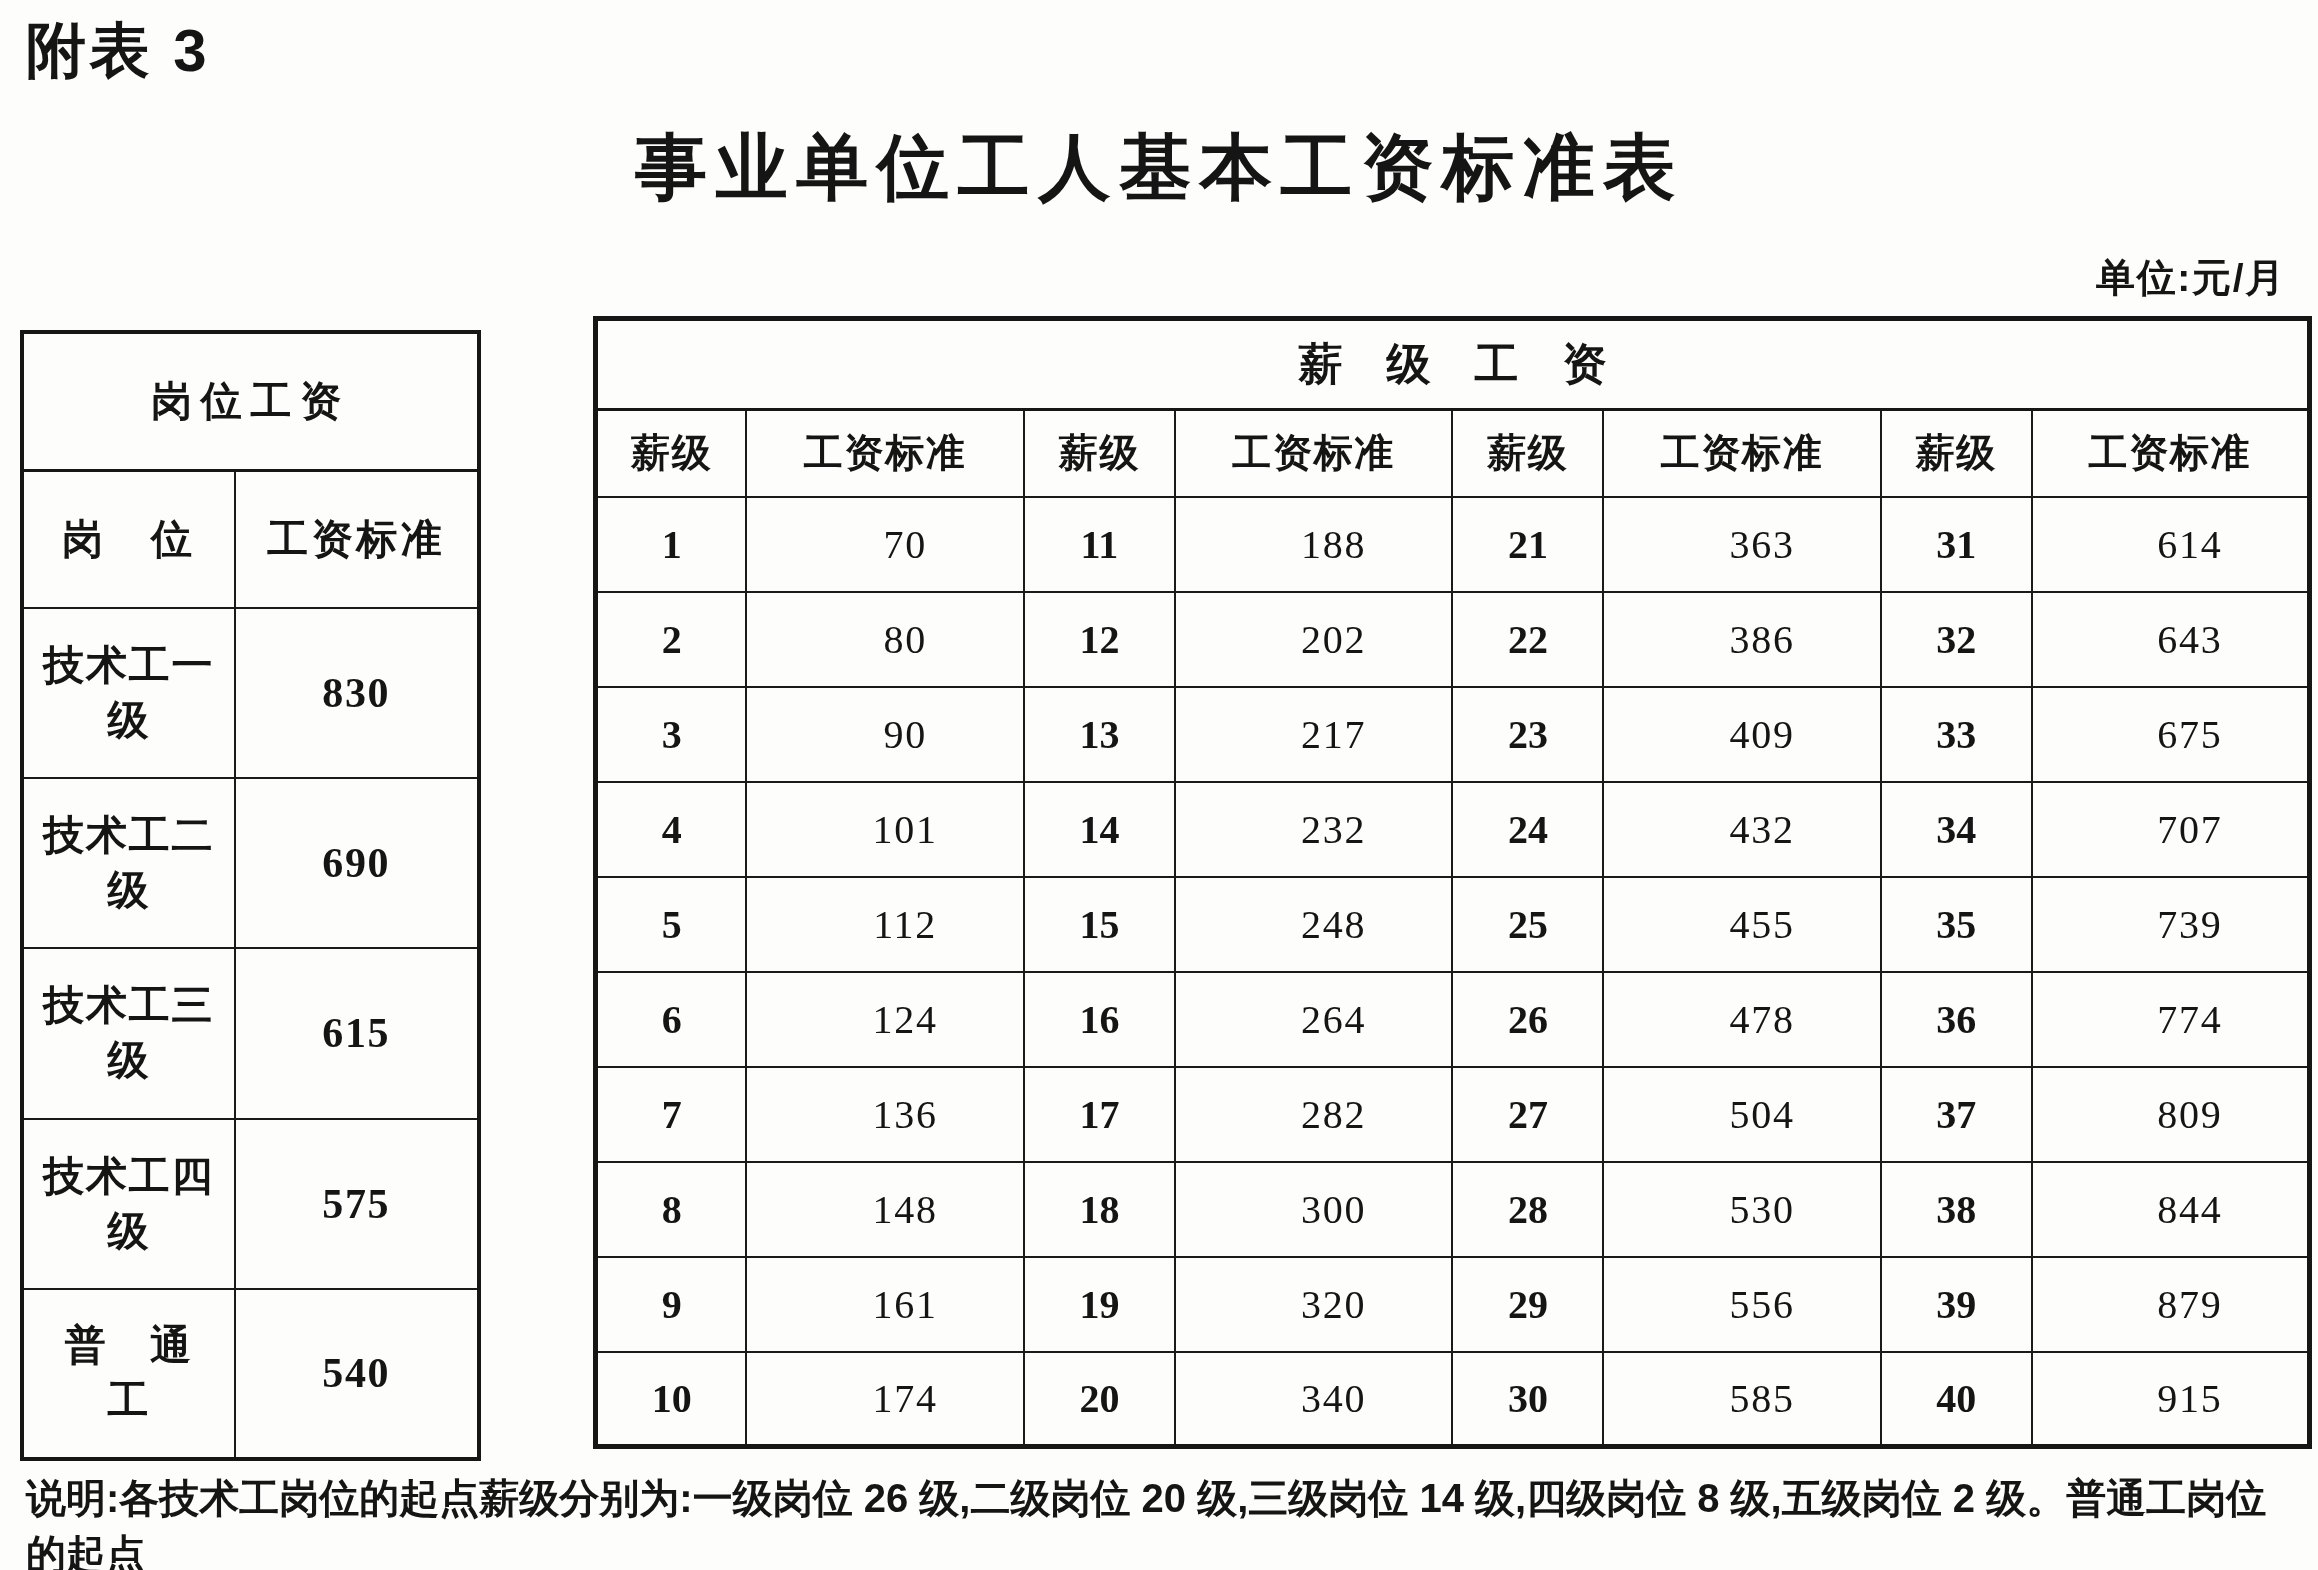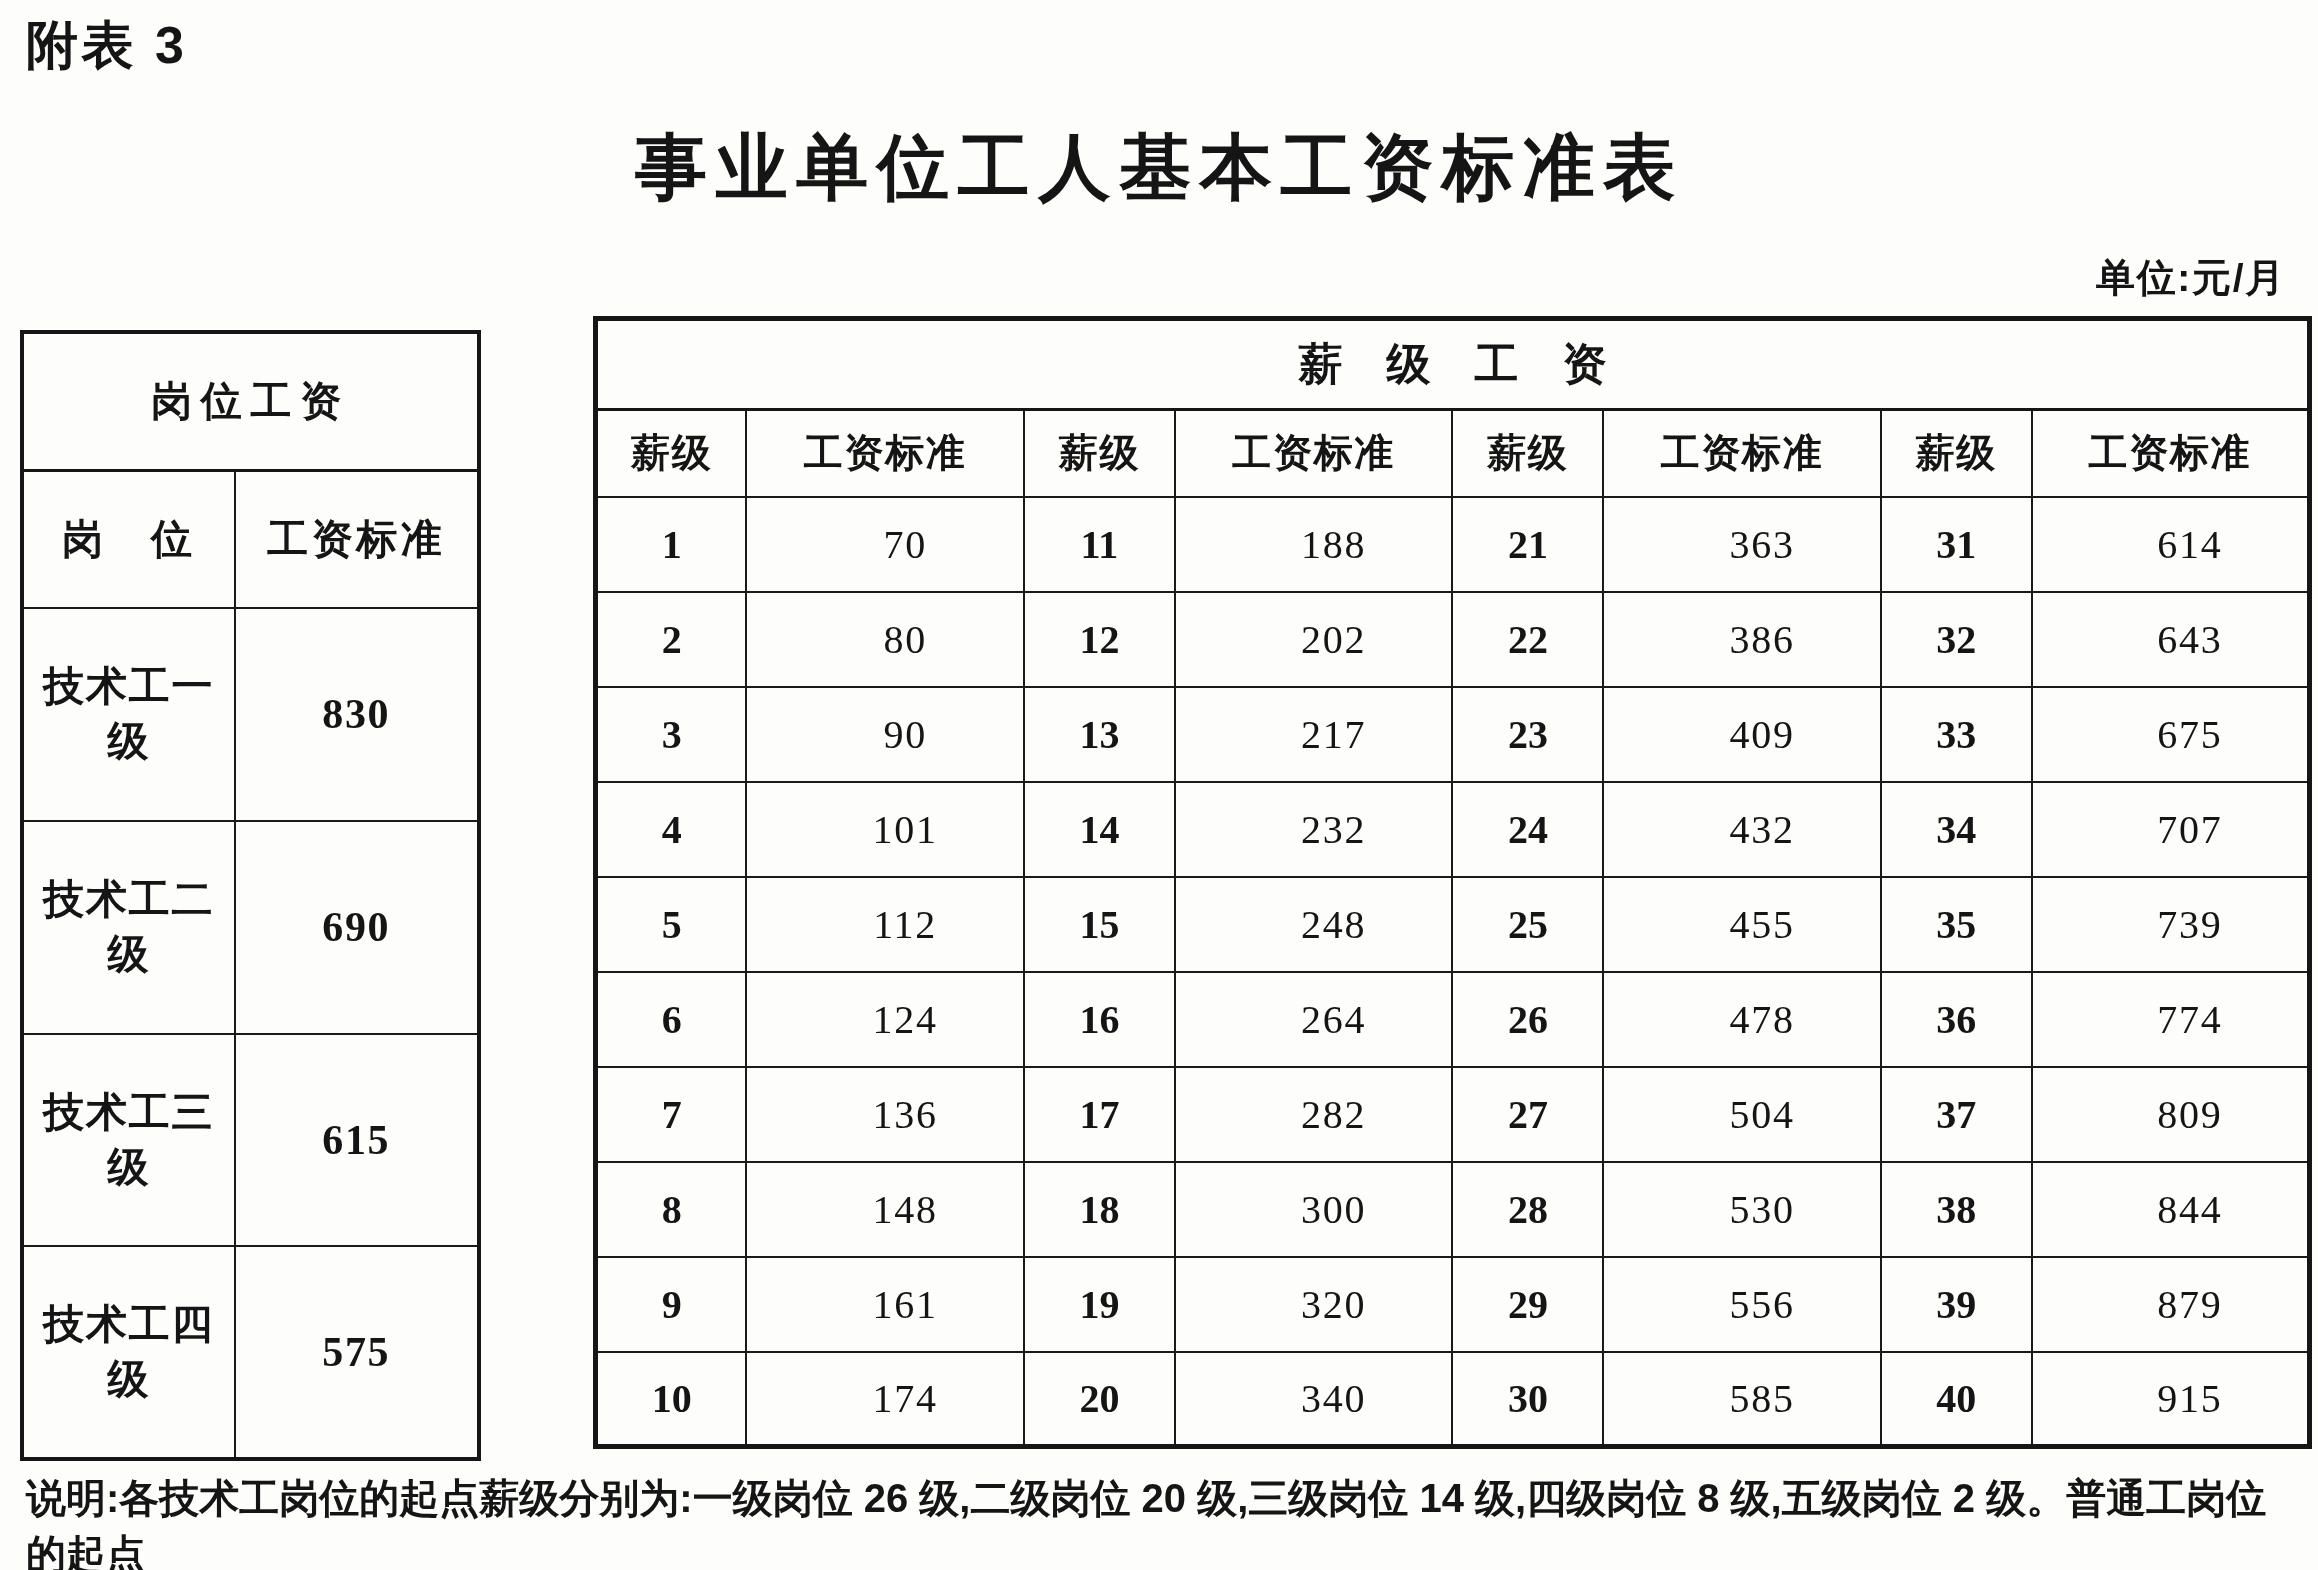--- a/index.html
+++ b/index.html
@@ -10,21 +10,21 @@
     height: 1571px;
     background: #fdfdfb;
     color: #151515;
     font-family: "Liberation Sans", sans-serif;
     overflow: hidden;
   }
   .appendix-tag {
     position: absolute;
     left: 26px;
     top: 10.5px;
-    font-size: 52px;
+    font-size: 60px;
     font-weight: 700;
     letter-spacing: 3.5px;
   }
   .doc-title {
     position: absolute;
     left: 0;
     top: 120px;
     width: 100%;
     text-align: center;
     font-size: 72px;
@@ -158,20 +158,24 @@
           <td class="pos-name">技术工二级</td>
           <td class="pos-val">690</td>
         </tr>
         <tr>
           <td class="pos-name">技术工三级</td>
           <td class="pos-val">615</td>
         </tr>
         <tr>
           <td class="pos-name">技术工四级</td>
           <td class="pos-val">575</td>
+        </tr>
+        <tr>
+          <td class="pos-name">普　通　工</td>
+          <td class="pos-val">540</td>
         </tr>
       </tbody>
   </table>
 
   <table class="grade-table">
     <colgroup>
       <col style="width:8.8%">
         <col style="width:16.2%">
       <col style="width:8.8%">
         <col style="width:16.2%">

